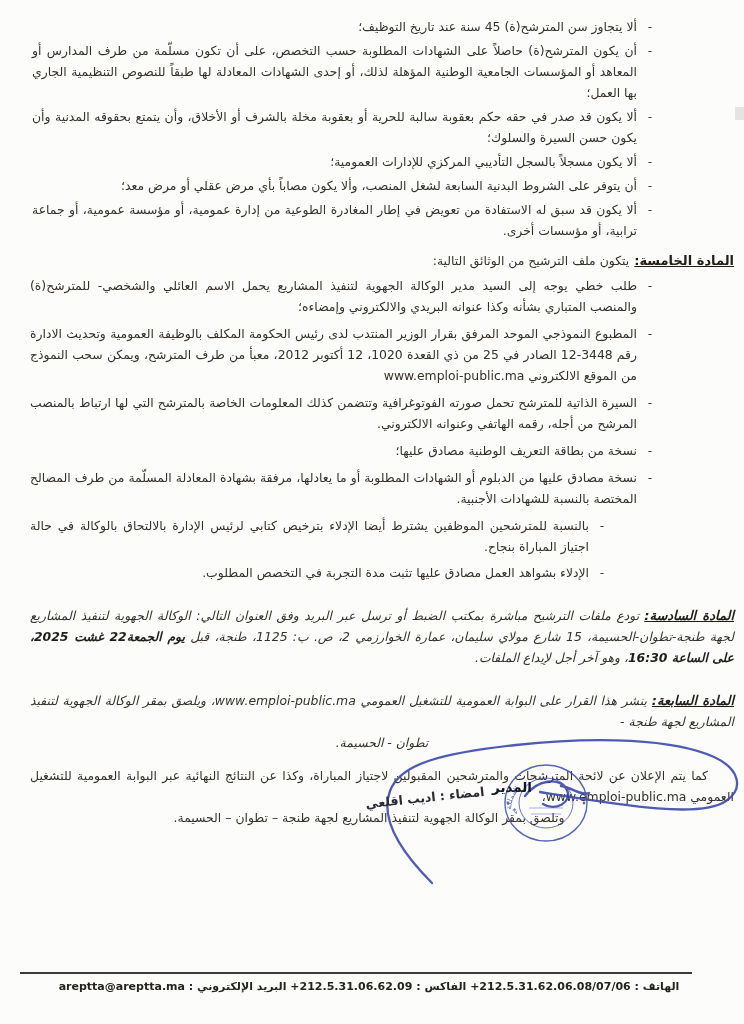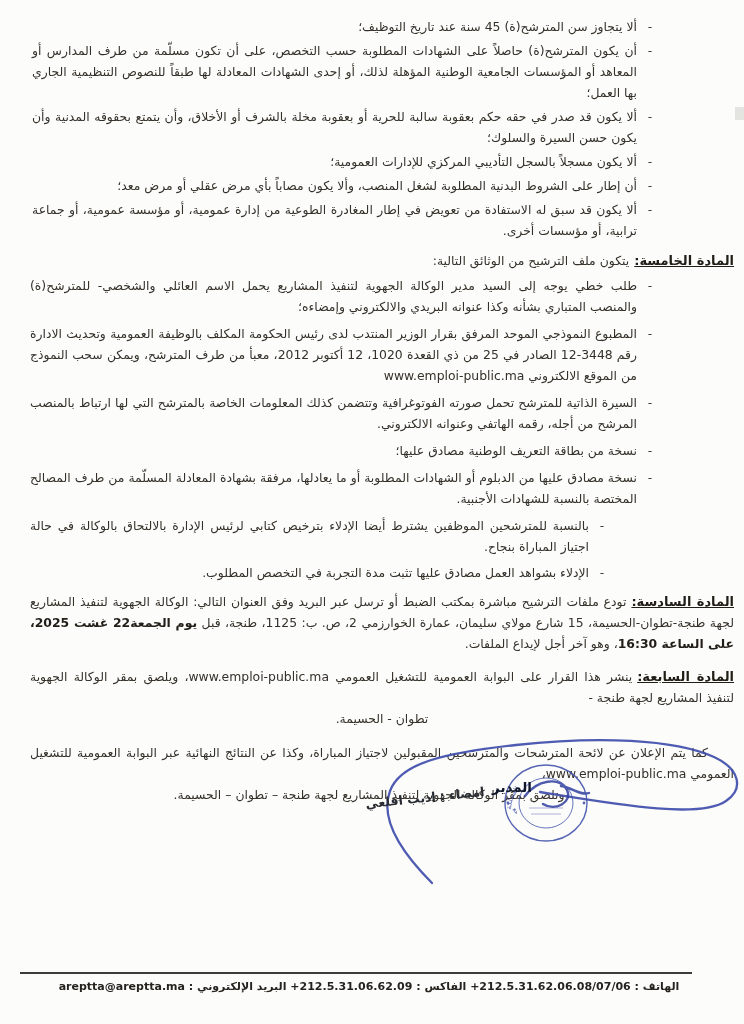--- a/index.html
+++ b/index.html
@@ -36,21 +36,21 @@
   .art-title{
     font-weight:bold;
     font-size:13px;
     color:#211d17;
     text-decoration:underline;
     margin-left:5px;
     white-space:nowrap;
   }
   .heading-line{margin:9px 0 4px;}
   .note{margin:10px 0 4px;text-indent:34px;text-align:justify;}
-  .article{margin-top:8px;text-align:justify;}
+  .article{margin-top:22px;text-align:justify;font-style:italic;}
   .article b{color:#211d17;}
   .last-line-center{display:block;text-align:center;}
   .announcement{margin-top:3px;text-indent:26px;text-align:justify;}
   bdi{unicode-bidi:isolate;}
 
   
   .sig-swoosh{position:absolute;left:358px;top:731px;pointer-events:none;}
   .sig-stamp{position:absolute;left:501px;top:762px;pointer-events:none;}
   .director-label{
     position:absolute;left:462px;top:763px;width:100px;
@@ -95,21 +95,21 @@
         <div class="li">
           <span class="dash">-</span>
           <span class="li-text">ألا يكون قد صدر في حقه حكم بعقوبة سالبة للحرية أو بعقوبة مخلة بالشرف أو الأخلاق، وأن يتمتع بحقوقه المدنية وأن يكون حسن السيرة والسلوك؛</span>
         </div>
         <div class="li">
           <span class="dash">-</span>
           <span class="li-text">ألا يكون مسجلاً بالسجل التأديبي المركزي للإدارات العمومية؛</span>
         </div>
         <div class="li">
           <span class="dash">-</span>
-          <span class="li-text">أن إطار على الشروط البدنية المطلوبة لشغل المنصب، وألا يكون مصاباً بأي مرض عقلي أو مرض معد؛</span>
+          <span class="li-text">أن يتوفر على الشروط البدنية السابعة لشغل المنصب، وألا يكون مصاباً بأي مرض عقلي أو مرض معد؛</span>
         </div>
         <div class="li">
           <span class="dash">-</span>
           <span class="li-text">ألا يكون قد سبق له الاستفادة من تعويض في إطار المغادرة الطوعية من إدارة عمومية، أو مؤسسة عمومية، أو جماعة ترابية، أو مؤسسات أخرى.</span>
         </div>
       </div>
 
     <div class="heading-line">
       <span class="art-title">المادة الخامسة:</span><span>يتكون ملف الترشيح من الوثائق التالية:</span>
     </div>

